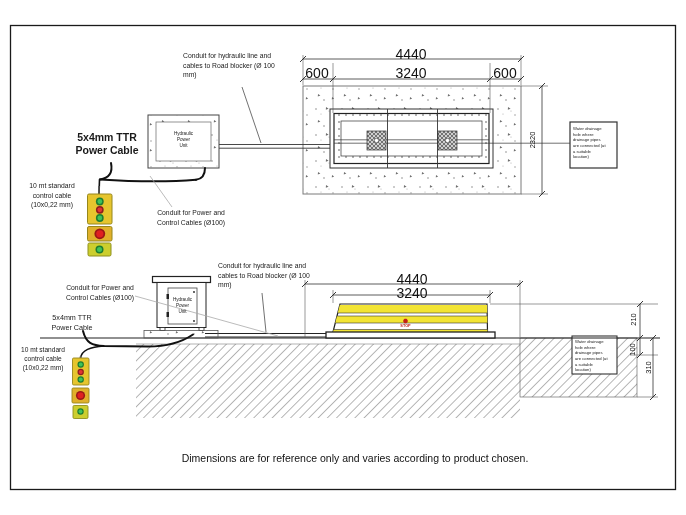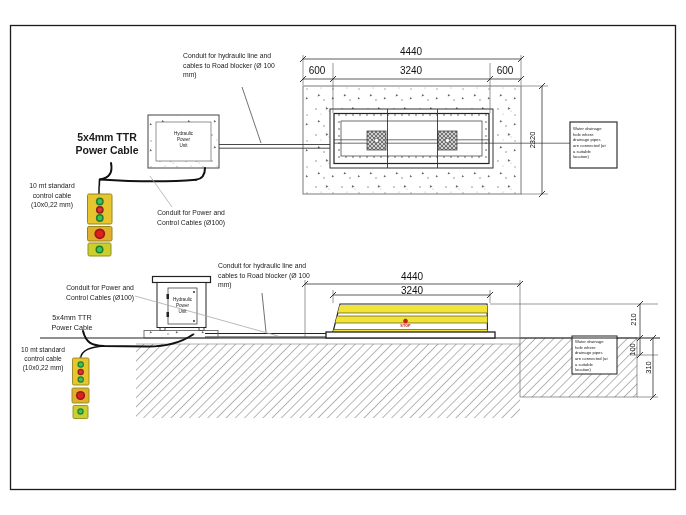--- a/index.html
+++ b/index.html
@@ -5,21 +5,21 @@
   html,body{margin:0;padding:0;background:#fff}
   #page{position:relative;width:686px;height:515px;background:#fff;overflow:hidden;
         font-family:"Liberation Sans",sans-serif;color:#222}
   #canvas{position:absolute;left:0;top:0}
   .lbl{position:absolute;white-space:pre-line;font-size:6.8px;line-height:1.4;color:#1a1a1a}
   .ctr{text-align:center}
   .rot{transform:rotate(-90deg);transform-origin:center}
   .big{font-size:10.5px;font-weight:600;line-height:1.25}
   .tiny{font-size:4.2px;line-height:1.35}
   .hpu{font-size:4.6px;line-height:1.3}
-  .dim{font-size:10px;color:#111}
+  .dim{font-size:14px;color:#111}
   .dimr{font-size:7.5px;color:#111}
   .stop{font-size:3.8px;font-weight:bold;color:#c22017;line-height:1}
   .footer{font-size:10.5px;color:#111}
 </style>
 </head>
 <body>
 
 <div id="page">
 
 <svg id="canvas" width="686" height="515" viewBox="0 0 686 515">
@@ -265,14 +265,15 @@
 a suitable
 location)</div>
 <div class="lbl ctr stop" style="left:395px;top:324.5px;width:21px">STOP</div>
 
 <div class="lbl ctr dim" style="left:392px;top:270px;width:40px">4440</div>
 <div class="lbl ctr dim" style="left:392px;top:284px;width:40px">3240</div>
 <div class="lbl ctr rot dimr" style="left:618px;top:315px;width:30px;height:9px">210</div>
 <div class="lbl ctr rot dimr" style="left:617px;top:345px;width:30px;height:9px">100</div>
 <div class="lbl ctr rot dimr" style="left:633px;top:363px;width:30px;height:9px">310</div>
 
+<div class="lbl ctr footer" style="left:95px;top:451px;width:520px">Dimensions are for reference only and varies according to product chosen.</div>
 
 </div>
 
 </body></html>

